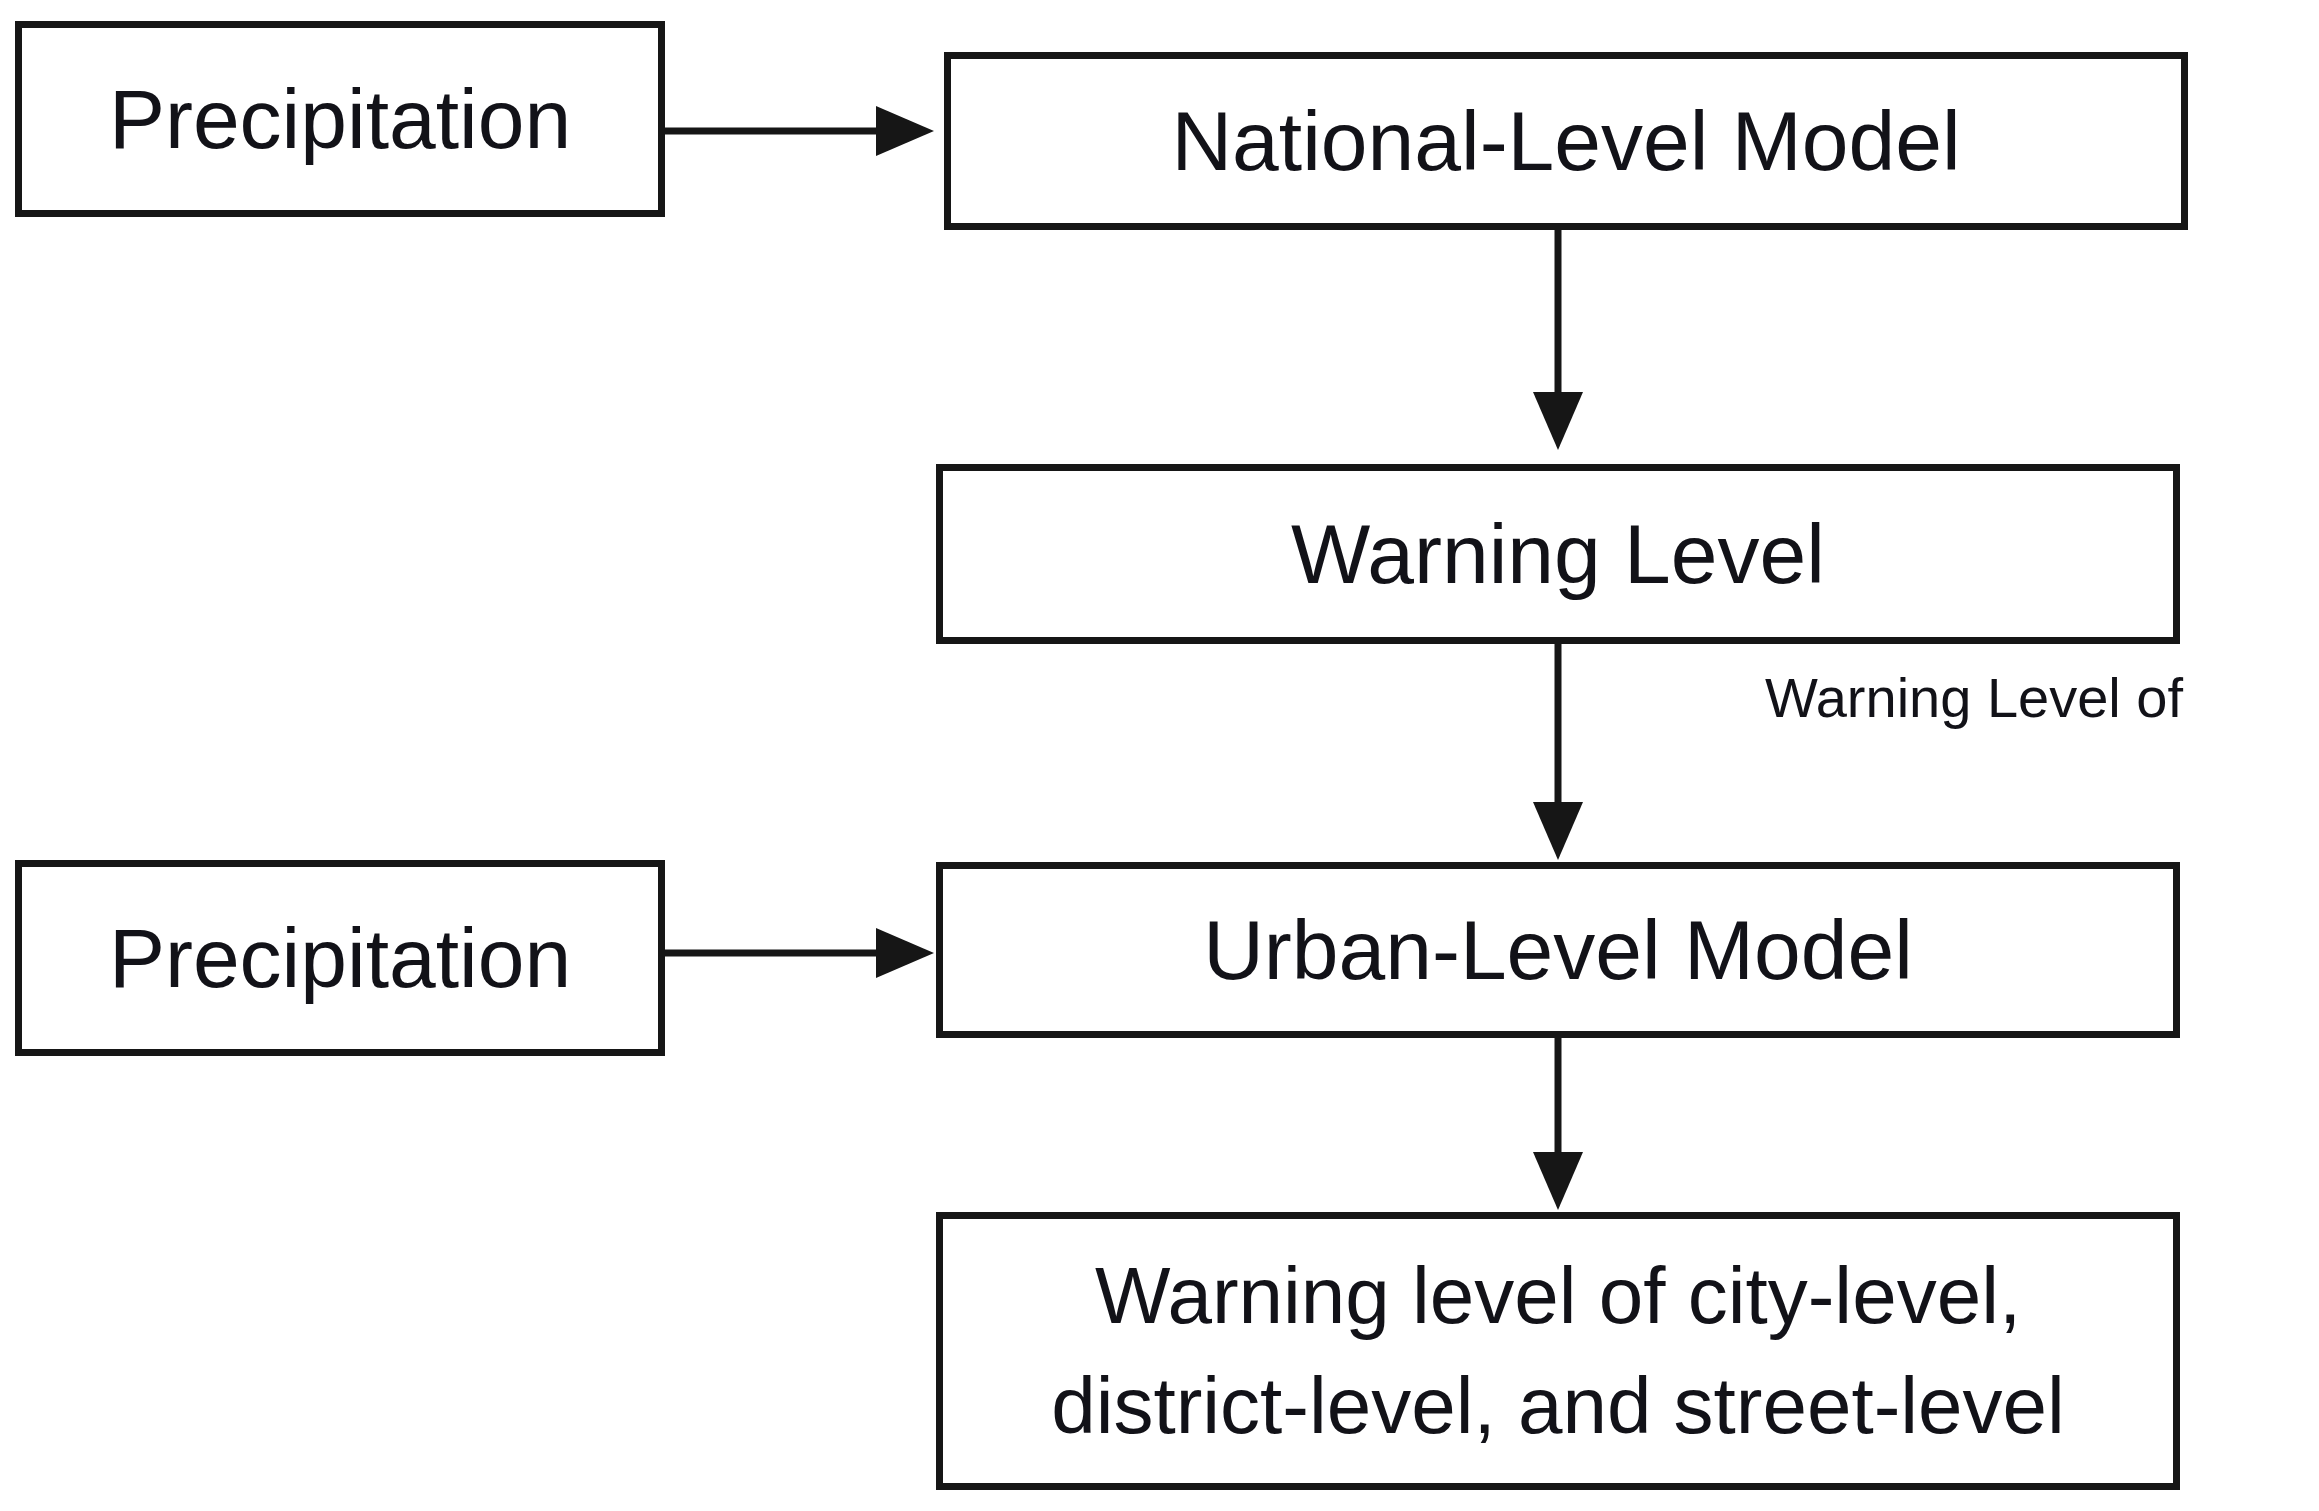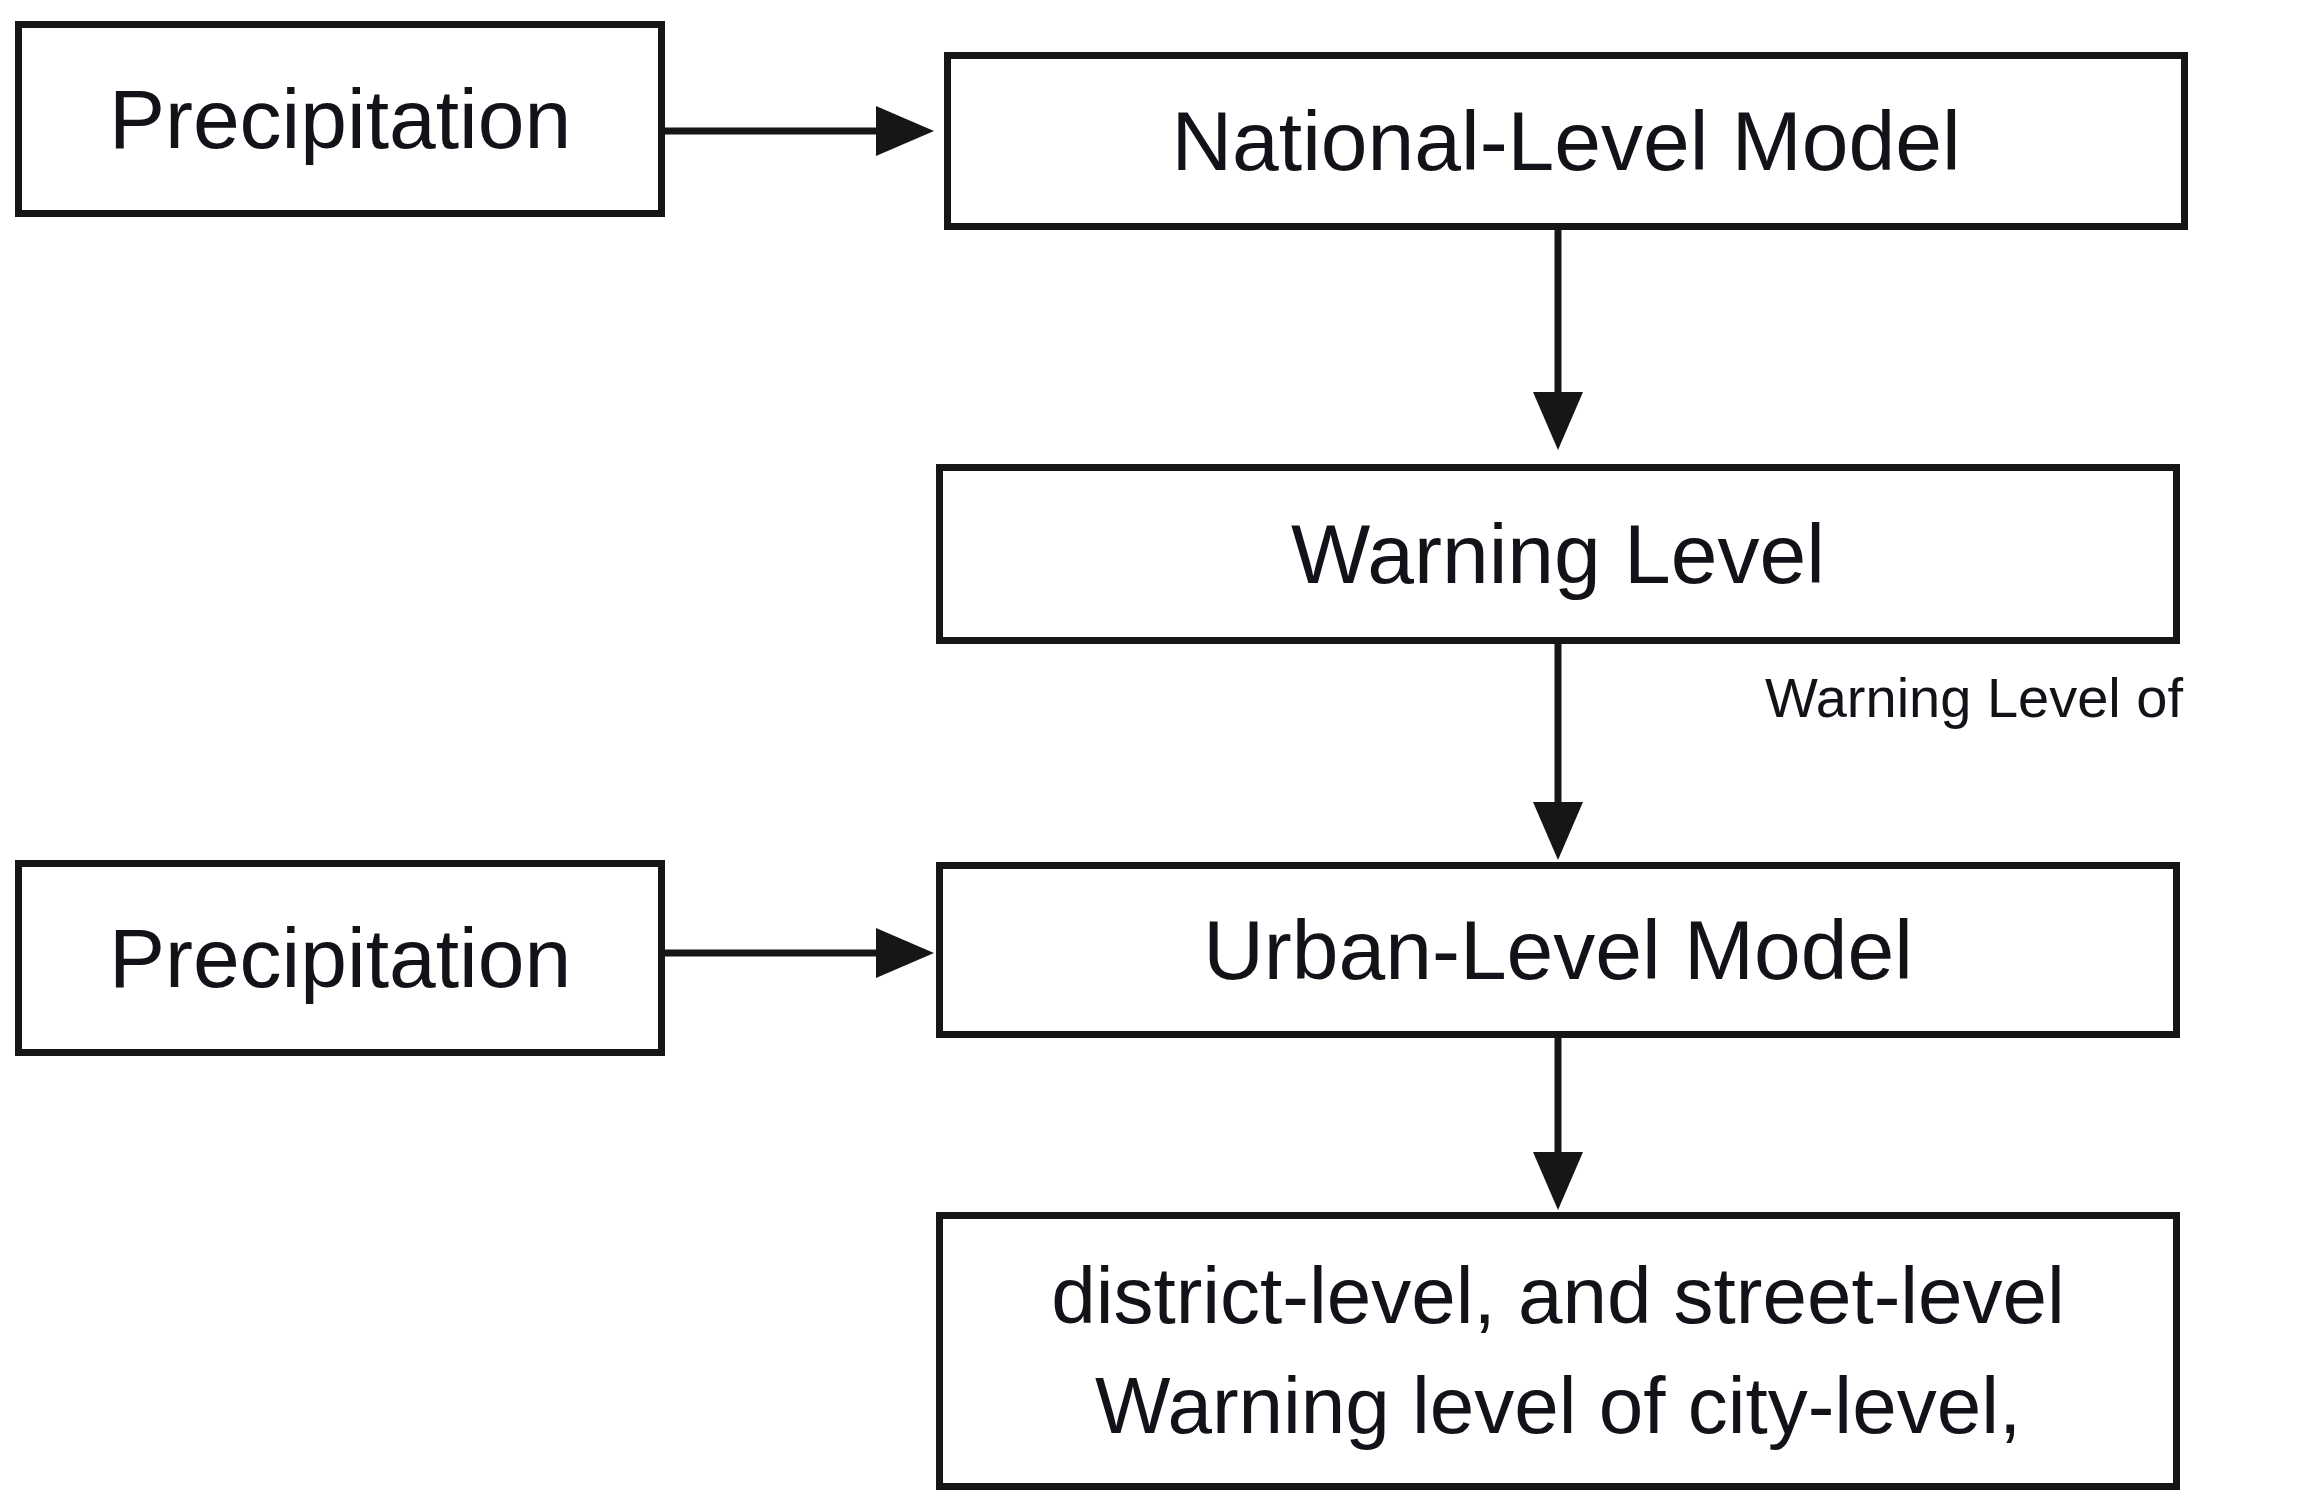--- a/index.html
+++ b/index.html
@@ -119,21 +119,21 @@
 
   <div class="node box-precip-bottom">
     <span class="node-label">Precipitation</span>
   </div>
 
   <div class="node box-urban">
     <span class="node-label">Urban-Level Model</span>
   </div>
 
   <div class="node box-output">
+    <span class="node-label small-line">Warning level of city-level,</span>
     <span class="node-label small-line">district-level, and street-level</span>
-    <span class="node-label small-line">Warning level of city-level,</span>
   </div>
 
   <div class="edge-label">
     <span class="edge-line">Warning Level of</span>
   </div>
 
 </div>
 
 </body></html>

